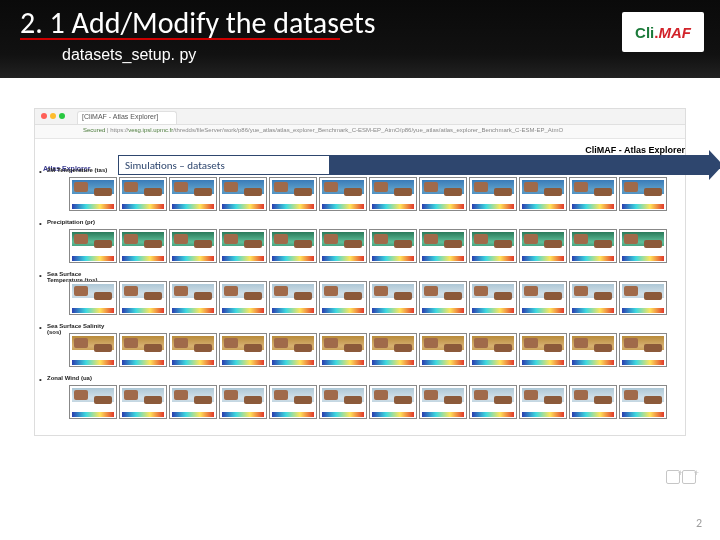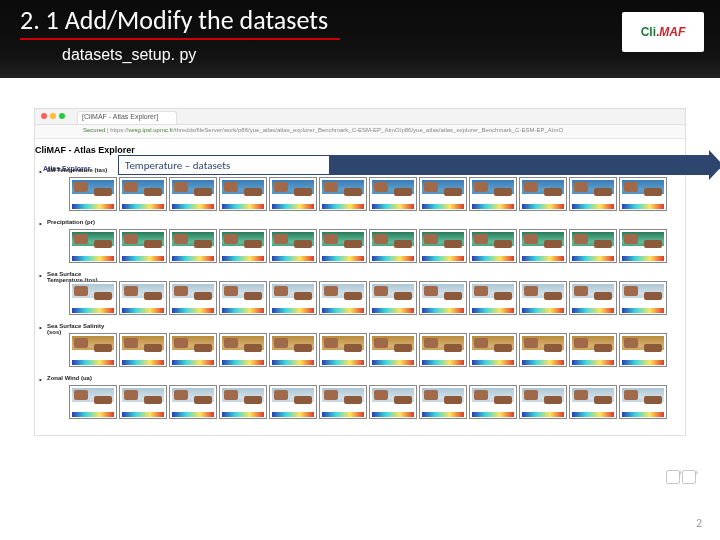--- a/index.html
+++ b/index.html
@@ -1,44 +1,44 @@
 <!DOCTYPE html>
 <html><head>
 <meta charset="utf-8">
 <style>
   * { box-sizing: border-box; margin: 0; padding: 0; }
   html, body { width: 720px; height: 540px; overflow: hidden; font-family: Arial, Helvetica, sans-serif; background: #fff; }
   .slide { width: 720px; height: 540px; position: relative; background: #fff; }
 
   
   .header-band { position: absolute; top: 0; left: 0; width: 720px; height: 78px; background: linear-gradient(180deg,#0a0a0a 0%, #111 70%, #222 100%); }
-  .title { position: absolute; top: 4px; left: 20px; color: #fff; font-size: 26px; font-family: "Calibri", Arial, sans-serif; }
+  .title { position: absolute; top: 4px; left: 20px; color: #fff; font-size: 30px; font-family: "Calibri", Arial, sans-serif; }
   .title-underline { position: absolute; top: 38px; left: 20px; width: 320px; height: 2px; background: #cc0000; }
   .subtitle { position: absolute; top: 46px; left: 62px; color: #fff; font-size: 16px; font-family: Liberation Sans, sans-serif; }
 
   
   .logo { position: absolute; top: 12px; right: 16px; width: 82px; height: 40px; background: #fff; border-radius: 2px; display:flex; align-items:center; justify-content:center; }
-  .logo-text { font-size: 12px; font-weight: bold; }
+  .logo-text { font-size: 15px; font-weight: bold; }
   .logo-c { color: #1b7a3a; }
   .logo-li { color: #1b7a3a; }
   .logo-dot { color: #d2232a; }
   .logo-maf { color: #d2232a; font-style: italic; }
 
   
   .browser { position: absolute; top: 108px; left: 34px; width: 652px; height: 328px; background: #fff; border: 1px solid #ddd; font-size: 7px; }
   .traffic { position: absolute; top: 4px; left: 6px; display:flex; gap:3px; }
   .dot { width:6px; height:6px; border-radius:50%; }
   .dot.r{background:#ff5f57}.dot.y{background:#febc2e}.dot.g{background:#28c840}
   .tab-row { position:absolute; top:0; left:0; right:0; height:16px; background:#f3f3f3; border-bottom:1px solid #e0e0e0; }
   .tab { position:absolute; top:2px; left:42px; height:13px; width:100px; background:#fff; border:1px solid #e0e0e0; border-bottom:none; border-radius:3px 3px 0 0; font-size:7px; padding:1px 4px; color:#555;}
   .addrbar { position:absolute; top:16px; left:0; right:0; height:14px; background:#f9f9f9; border-bottom:1px solid #e6e6e6; }
   .url { position:absolute; top:2px; left:48px; font-size:6px; color:#4a7a3a; }
   .url-gray { color:#888; }
 
-  .page-title { position:absolute; top:36px; left:0; right:0; text-align:left; font-weight:bold; font-size:9px; color:#000; }
+  .page-title { position:absolute; top:36px; left:0; right:0; text-align:right; font-weight:bold; font-size:9px; color:#000; }
 
   .side-label { position:absolute; top:56px; left:8px; font-size:7px; color:#3b3b8f; font-weight:bold; transform: translateY(0); writing-mode: horizontal-tb;}
 
   
   .callout { position:absolute; top:155px; left:118px; width:212px; height:20px; border:1px solid #2e466e; background:#fff; display:flex; align-items:center; padding-left:6px; font-size:11px; color:#2e466e; font-family: Calibri, Arial, sans-serif; }
   .arrow-strip { position:absolute; top:155px; left:330px; height:20px; width:380px; background:#2e466e; }
   .arrow-head { position:absolute; top:150px; left:709px; width:0; height:0; border-top:15px solid transparent; border-bottom:15px solid transparent; border-left:14px solid #2e466e; }
 
   
   .rows-area { position:absolute; top:62px; left:34px; right:8px; bottom:8px; }
@@ -473,21 +473,21 @@
             <div class="sea"></div>
             <div class="land"></div>
             <div class="land2"></div>
             <div class="cb"></div>
           </div>
         </div>
       </div>
   </div>
 
   <div class="callout">
-    <span>Temperature – datasets</span>
+    <span>Simulations – datasets</span>
   </div>
   <div class="arrow-strip"></div>
   <div class="arrow-head"></div>
 
   <div class="icon-annot">
     <div class="annot-box"></div>
     <div class="annot-box"></div>
   </div>
 
   <div class="page-num">2</div>

